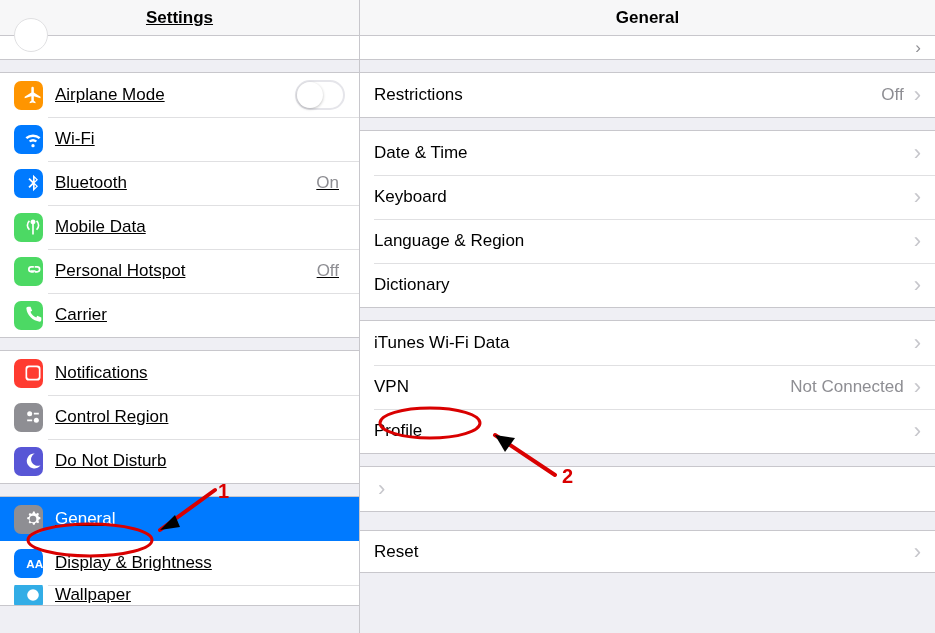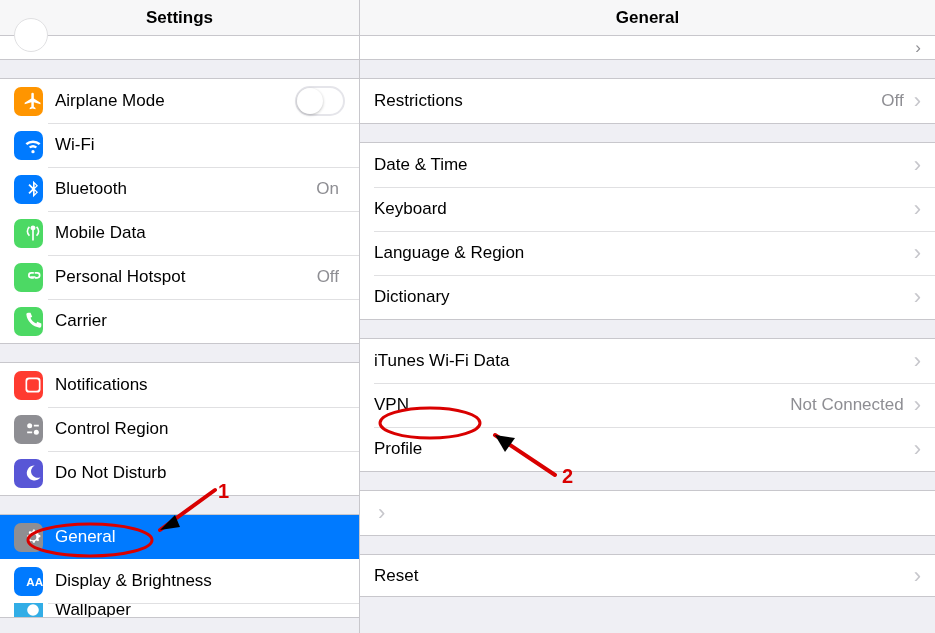--- a/index.html
+++ b/index.html
@@ -1,21 +1,21 @@
 <!DOCTYPE html>
 <html><head>
 <meta charset="utf-8">
 <style>
   * { box-sizing: border-box; margin: 0; padding: 0; }
   html, body { width: 935px; height: 633px; overflow: hidden; font-family: -apple-system, "Helvetica Neue", Arial, sans-serif; background: #efeff4; }
   .container { display: flex; width: 935px; height: 633px; background: #efeff4; }
-  .sidebar { width: 360px; height: 100%; border-right: 1px solid #c8c7cc; background: #efeff4; overflow: hidden; position: relative; }
+  .sidebar { width: 360px; height: 100%; border-right: 1px solid #c8c7cc; background: #efeff4; overflow: hidden; position: relative; text-decoration: underline; }
   .detail { flex: 1; height: 100%; background: #efeff4; overflow: hidden; position: relative; }
   .header { height: 36px; line-height: 36px; text-align: center; font-weight: 600; font-size: 17px; color: #000; background: #f7f7f8; border-bottom: 1px solid #c8c7cc; }
-  .group { margin-top: 18px; background: #fff; border-top: 1px solid #c8c7cc; border-bottom: 1px solid #c8c7cc; }
+  .group { margin-top: 12px; background: #fff; border-top: 1px solid #c8c7cc; border-bottom: 1px solid #c8c7cc; }
   .row { display: flex; align-items: center; height: 44px; padding: 0 14px; position: relative; }
   .row + .row::before { content: ""; position: absolute; top: 0; left: 48px; right: 0; height: 1px; background: #e0e0e2; }
   .detail .row + .row::before { left: 14px; }
   .row .icon { width: 29px; height: 29px; border-radius: 7px; margin-right: 12px; flex-shrink: 0; display: flex; align-items: center; justify-content: flex-end; }
   .row .label { flex: 1; font-size: 17px; color: #000; }
   .row .value { font-size: 17px; color: #8e8e93; margin-right: 6px; }
   .row .chev { color: #c7c7cc; font-size: 22px; line-height: 1; margin-left: 4px; }
   .row.sel { background: #007aff; }
   .row.sel .label { color: #fff; }
   .row.sel + .row::before { display: none; }
@@ -139,21 +139,21 @@
           <div class="label">General</div>
         </div>
         <div class="row">
           <div class="icon" style="background:#007aff">
               <svg viewBox="0 0 24 24">
                 <text x="4" y="18" font-size="14" font-weight="bold" fill="#fff">AA</text>
               </svg>
             </div>
           <div class="label">Display &amp; Brightness</div>
         </div>
-        <div class="row" style="height:14px; overflow:hidden">
+        <div class="row" style="height:20px; overflow:hidden">
           <div class="icon" style="background:#32ade6">
               <svg viewBox="0 0 24 24">
                 <circle cx="12" cy="12" r="7" fill="#fff"></circle>
               </svg>
             </div>
           <div class="label">Wallpaper</div>
         </div>
       </div>
     </div>
 

